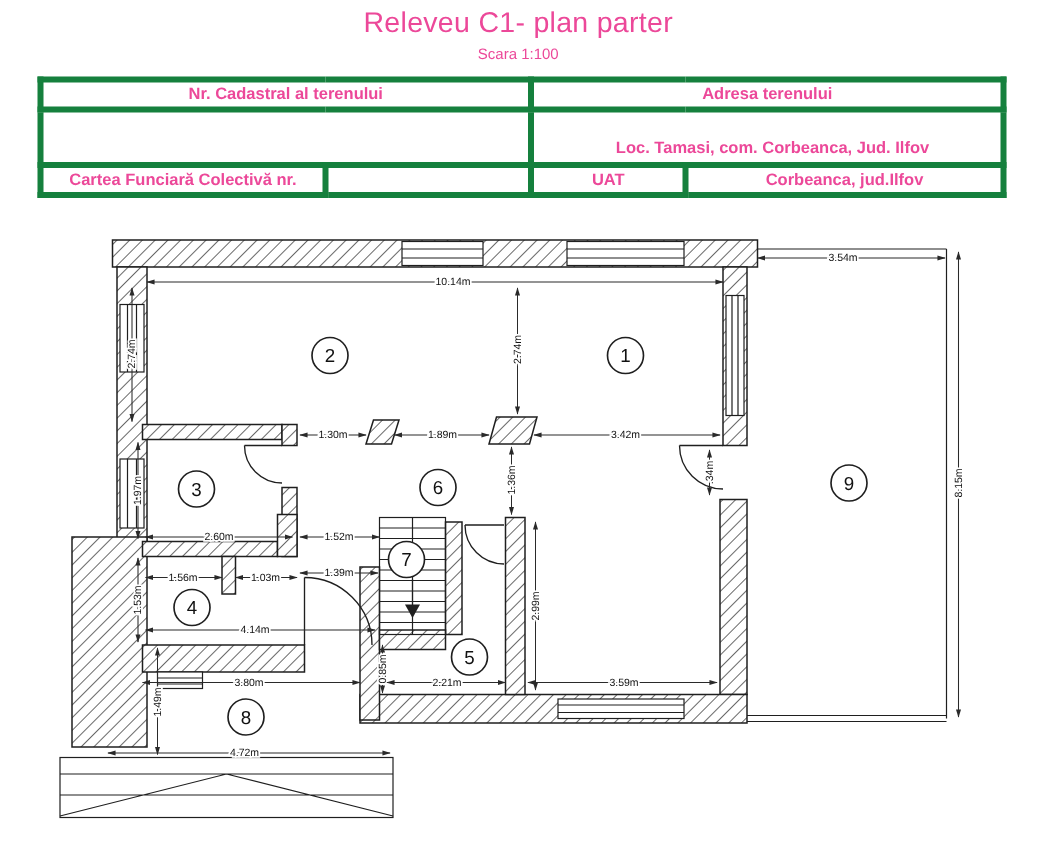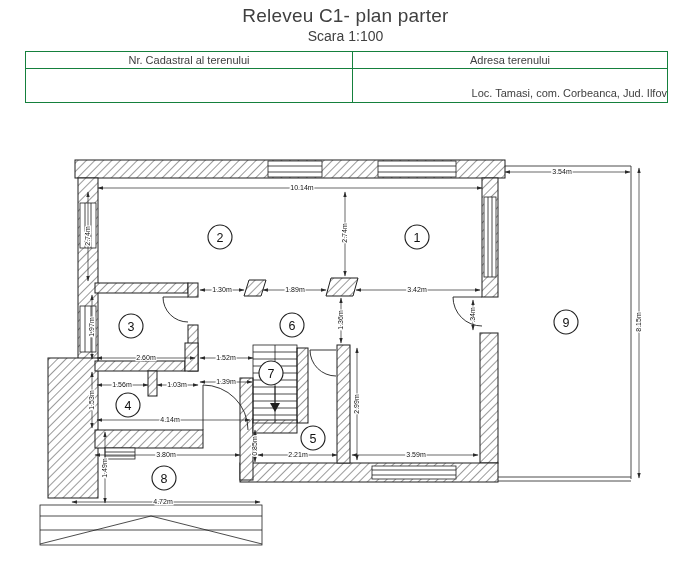--- a/index.html
+++ b/index.html
@@ -1,24 +1,24 @@
 <!DOCTYPE html>
 <html><head>
 <meta charset="utf-8">
 <style>
   html,body{margin:0;padding:0;background:#fff;}
   .page{position:relative;width:691px;height:563px;background:#fff;overflow:hidden;
-        font-family:"Liberation Sans","DejaVu Sans",sans-serif;color:#404040;}
+        font-family:"Liberation Sans","DejaVu Sans",sans-serif;color:#ec4899;}
   .title{text-align:center;font-size:19px;font-weight:500;margin:5px 0 0;line-height:22px;letter-spacing:.2px;}
-  .subtitle{text-align:center;font-size:14px;margin:1px 0 0;line-height:17px;}
+  .subtitle{text-align:center;font-size:10px;margin:1px 0 0;line-height:17px;}
   table.info{border-collapse:collapse;table-layout:fixed;width:642px;margin:6px 0 0 25px;font-size:11px;}
-  table.info td{border:1px solid #15803d;padding:0 4px;height:16px;text-align:center;
-                white-space:nowrap;overflow:hidden;}
+  table.info td{border:4px solid #15803d;padding:0 4px;height:16px;text-align:center;
+                white-space:nowrap;overflow:hidden;font-weight:bold;}
   table.info tr.tall td{height:30px;}
-  table.info td.addr{text-align:right;vertical-align:bottom;padding:0 0 3px 7px;}
+  table.info td.addr{text-align:center;vertical-align:bottom;padding:0 0 3px 7px;}
   svg.plan{position:absolute;left:0;top:140px;}
   .wall{fill:url(#hatch);stroke:#1f1f1f;stroke-width:1;}
   .win{fill:#fff;stroke:#1f1f1f;stroke-width:.8;}
   .thin{stroke:#1f1f1f;stroke-width:.8;fill:none;}
   .door{stroke:#1f1f1f;stroke-width:.9;fill:none;}
   .dim{stroke:#2a2a2a;stroke-width:.7;marker-start:url(#ar);marker-end:url(#ar);}
   .dimt{font-size:7px;fill:#111;paint-order:stroke;stroke:#fff;stroke-width:2.4px;text-anchor:middle;}
   .roomc{fill:#fff;stroke:#1f1f1f;stroke-width:1.1;}
   .roomt{font-size:12.5px;fill:#111;text-anchor:middle;}
 </style>
@@ -38,20 +38,26 @@
         <col style="width:212px">
       </colgroup>
     <tbody>
         <tr>
       <td colspan="2">Nr. Cadastral al terenului</td>
       <td colspan="2">Adresa terenului</td>
     </tr>
     <tr class="tall">
       <td colspan="2"></td>
       <td colspan="2" class="addr">Loc. Tamasi, com. Corbeanca, Jud. Ilfov</td>
+    </tr>
+    <tr>
+      <td>Cartea Funciară Colectivă nr.</td>
+      <td></td>
+      <td>UAT</td>
+      <td>Corbeanca, jud.Ilfov</td>
     </tr>
   </tbody>
     </table>
 
   <svg class="plan" width="691" height="423" viewBox="0 140 691 423" xmlns="http://www.w3.org/2000/svg">
     <defs>
       <pattern id="hatch" width="6" height="6" patternUnits="userSpaceOnUse" patternTransform="rotate(45)">
         <rect width="6" height="6" fill="#fff"></rect>
         <line x1="0" y1="0" x2="0" y2="6" stroke="#1f1f1f" stroke-width="0.9"></line>
       </pattern>

